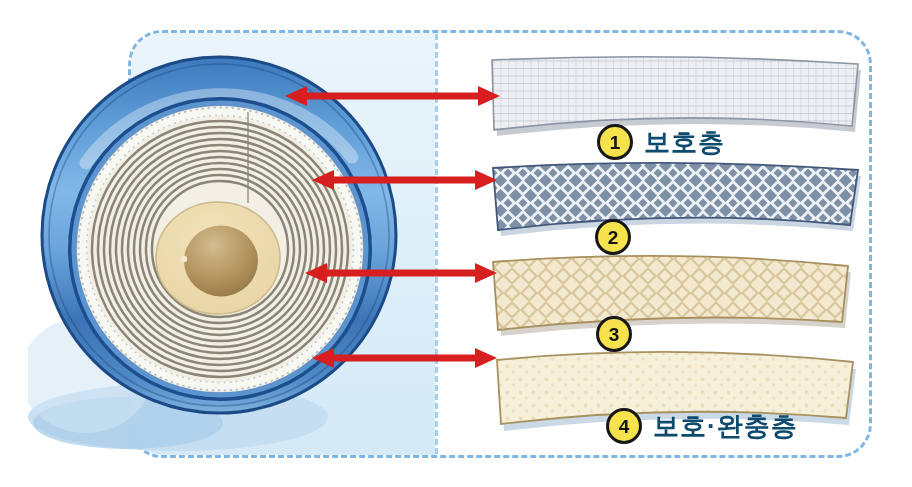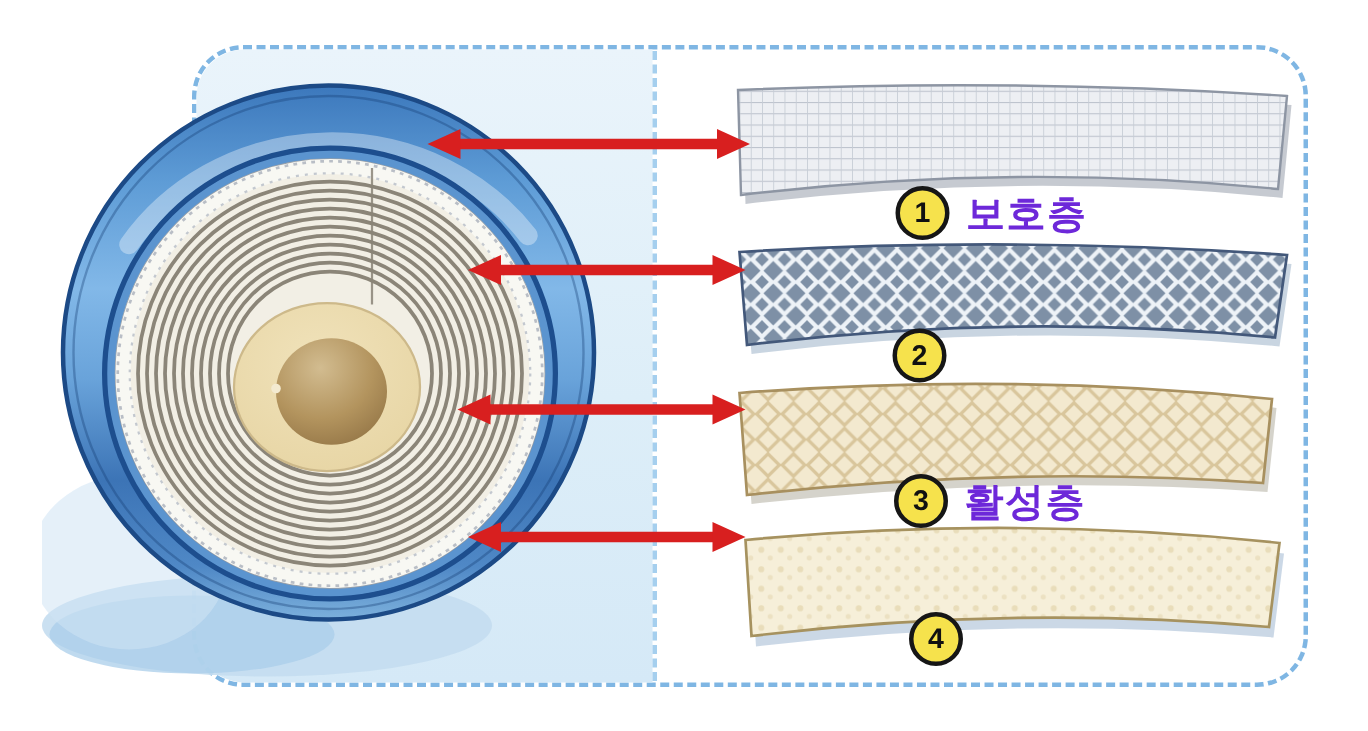--- a/index.html
+++ b/index.html
@@ -27,21 +27,21 @@
   .label-row{
     position:absolute;display:flex;align-items:center;gap:11px;
   }
   .badge{
     width:30px;height:30px;border-radius:50%;
     background:#f6e24c;border:3px solid #161616;box-sizing:content-box;
     display:flex;align-items:center;justify-content:center;
     font-size:19px;font-weight:bold;color:#111;line-height:1;
   }
   .layer-label{
-    font-size:26px;font-weight:bold;color:#6d28d9;letter-spacing:1px;
+    font-size:26px;font-weight:bold;color:#0c4a6e;letter-spacing:1px;
     white-space:nowrap;
   }
 </style>
 </head>
 <body>
 
 <div class="stage">
 
   <div class="border-box"></div>
 
@@ -185,19 +185,19 @@
 
   <div class="label-row" style="left:597px;top:124px;">
     <span class="badge">1</span>
     <span class="layer-label">보호층</span>
   </div>
   <div class="label-row" style="left:595px;top:219px;">
     <span class="badge">2</span>
   </div>
   <div class="label-row" style="left:596px;top:316px;">
     <span class="badge">3</span>
-    <span class="layer-label">활성층</span>
   </div>
   <div class="label-row" style="left:606px;top:408px;">
     <span class="badge">4</span>
+    <span class="layer-label">보호·완충층</span>
   </div>
 
 </div>
 
 </body></html>

